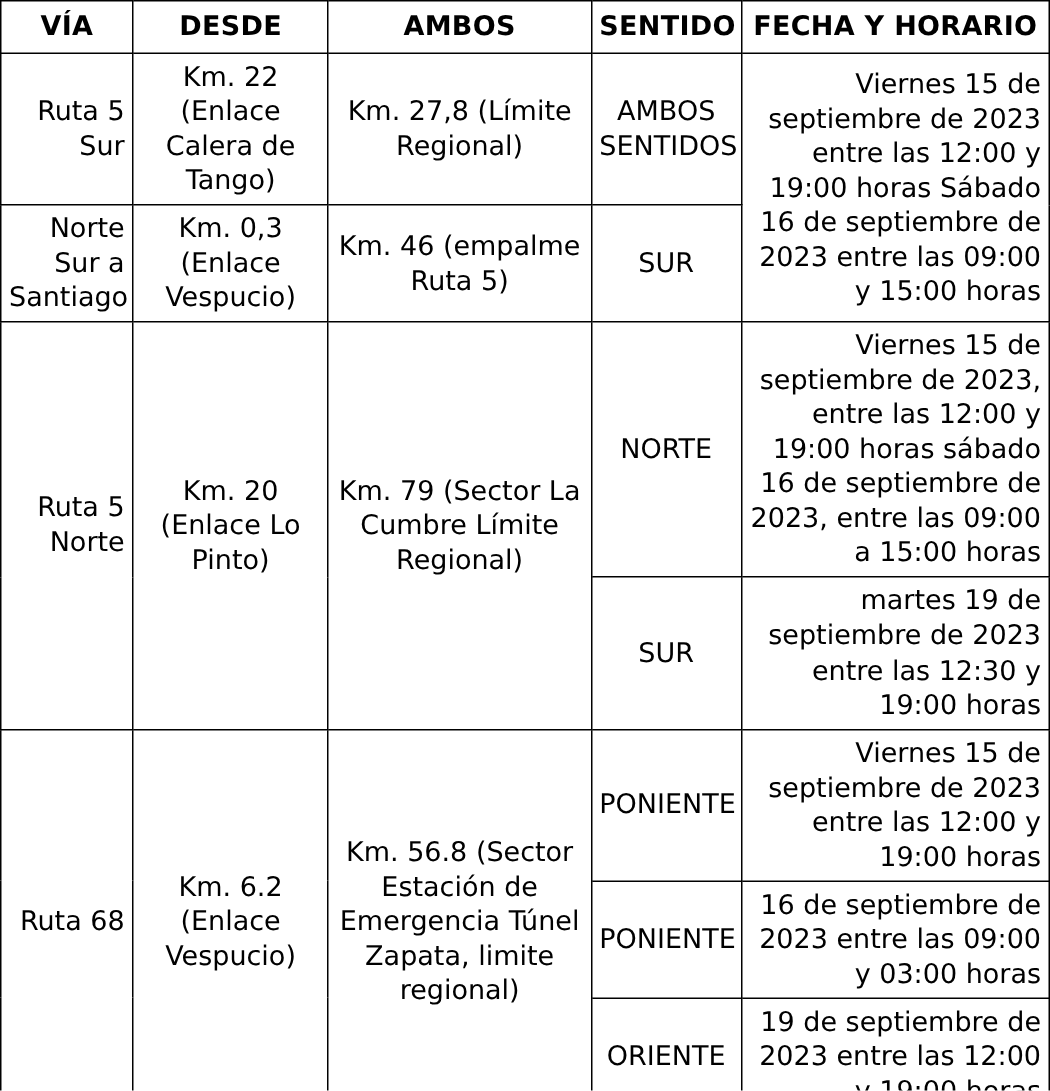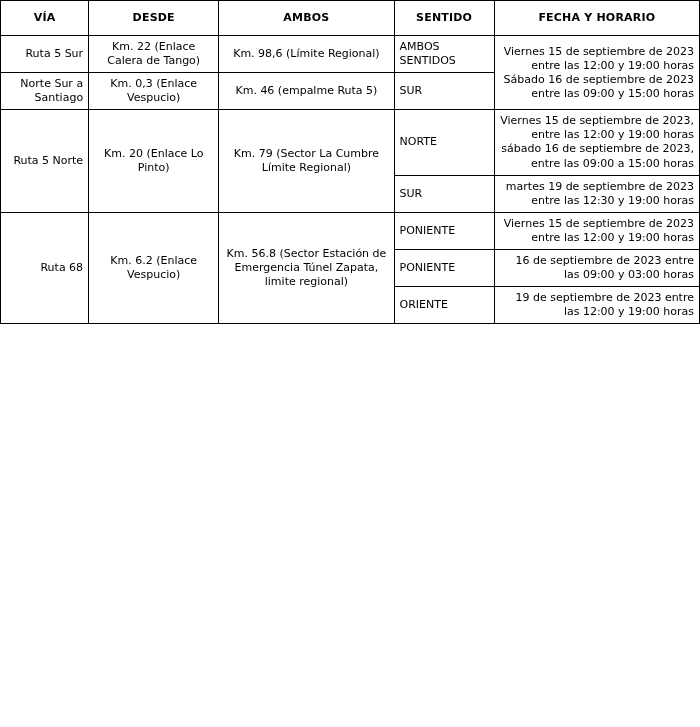--- a/index.html
+++ b/index.html
@@ -16,21 +16,21 @@
   }
   table.road-table {
     border-collapse: collapse;
     width: 700px;
     table-layout: fixed;
   }
   table.road-table td, table.road-table th {
     border: 1px solid #000000;
     vertical-align: middle;
     padding: 4px 5px;
-    font-size: 11px;
+    font-size: 18px;
     line-height: 1.28;
   }
   thead th {
     font-weight: bold;
     text-align: center;
     font-size: 14.5px;
     letter-spacing: 0.2px;
     height: 26px;
     padding: 4px 2px;
   }
@@ -41,20 +41,21 @@
   col.c-fecha { width: 205px; }
 
   td.via {
     text-align: right;
     padding-left: 8px;
   }
   td.center {
     text-align: center;
   }
   td.sentido {
+    text-align: center;
     vertical-align: top;
     padding-top: 6px;
   }
   td.fecha {
     text-align: right;
   }
 </style>
 </head>
 <body>
 
@@ -73,21 +74,21 @@
       <th>AMBOS</th>
       <th>SENTIDO</th>
       <th>FECHA Y HORARIO</th>
     </tr>
   </thead>
   <tbody>
 
     <tr>
       <td class="via">Ruta 5 Sur</td>
       <td class="center">Km. 22 (Enlace Calera de Tango)</td>
-      <td class="center">Km. 98,6 (Límite Regional)</td>
+      <td class="center">Km. 27,8 (Límite Regional)</td>
       <td class="sentido">AMBOS SENTIDOS</td>
       <td class="fecha" rowspan="2"><span>Viernes 15 de septiembre de 2023 entre las 12:00 y 19:00 horas</span> <span>Sábado 16 de septiembre de 2023 entre las 09:00 y 15:00 horas</span></td>
     </tr>
 
     <tr>
       <td class="via">Norte Sur a Santiago</td>
       <td class="center">Km. 0,3 (Enlace Vespucio)</td>
       <td class="center">Km. 46 (empalme Ruta 5)</td>
       <td class="sentido">SUR</td>
     </tr>

